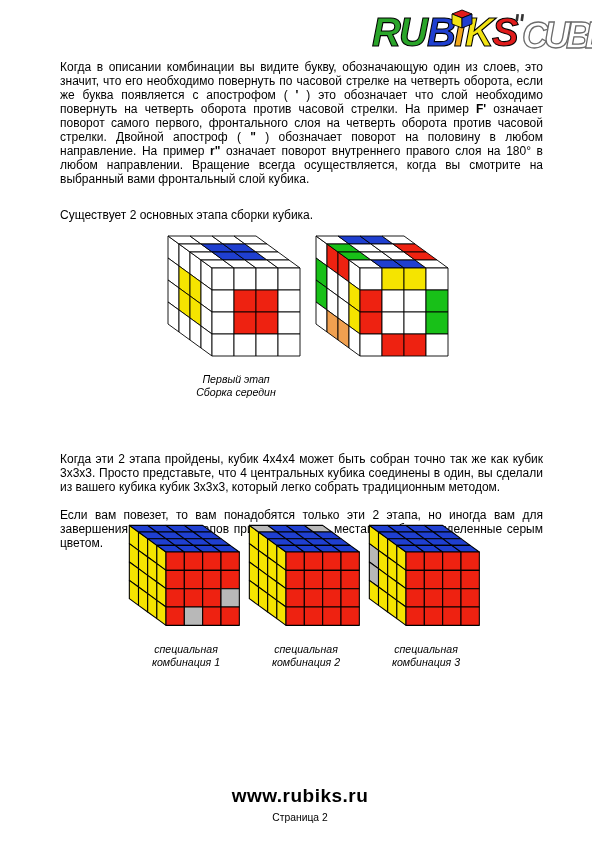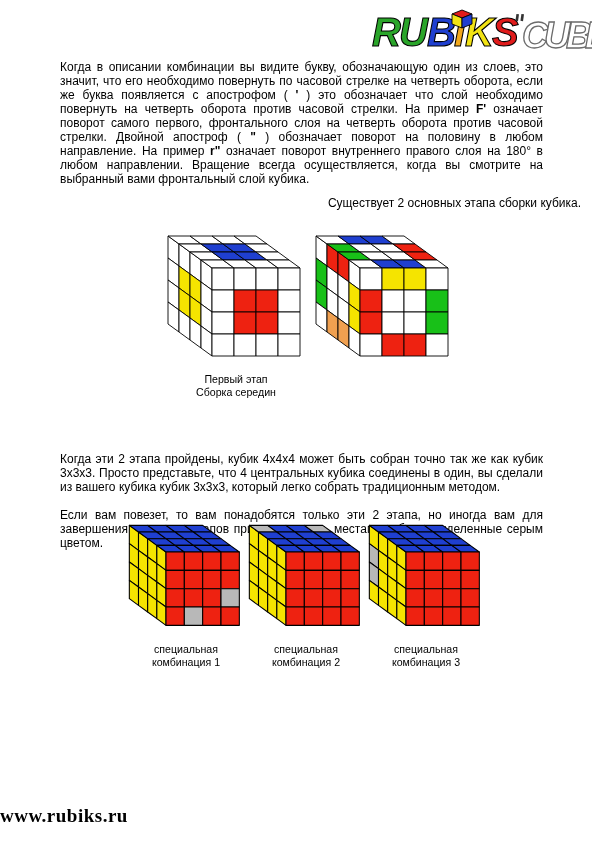--- a/index.html
+++ b/index.html
@@ -24,41 +24,42 @@
   .para{
     position:absolute;
     left:60px;width:483px;
     font-size:12px;
     line-height:14px;
     text-align:justify;
     color:#000;
   }
   .para b{font-weight:bold;}
   .p1{top:60px;}
-  .p2{top:196px;text-align:right;margin-left:38px;}
+  .p2{top:208px;text-align:left;}
   .p3{top:416px;margin-top:36px;}
   .p4{top:460px;margin-top:48px;}
 
   
   .caption{
     position:absolute;
     text-align:center;
     font-size:10.6px;
     line-height:13px;
     color:#000;
     white-space:pre-line;
+    font-style:italic;
   }
 
   
   .footer-url{
     position:absolute;left:0;right:0;top:785px;
+    text-align:center;
     font-size:19px;font-weight:bold;
     letter-spacing:.5px;
-    font-family:Liberation Serif, serif;
-    margin-top:20px;
+    font-family:Liberation Sans, sans-serif;
   }
   .footer-page{
     position:absolute;left:0;right:0;top:812px;
     text-align:center;font-size:10.3px;
   }
 
   .cube{position:absolute;}
   .cube svg{display:block;overflow:visible;}
 </style>
 </head>
@@ -372,14 +373,15 @@
         <polygon points="46.00,102.00 68.00,102.00 68.00,124.00 46.00,124.00" fill="#ee2211" stroke="#000" stroke-width="1.3" stroke-linejoin="round"></polygon>
         <polygon points="68.00,102.00 90.00,102.00 90.00,124.00 68.00,124.00" fill="#ee2211" stroke="#000" stroke-width="1.3" stroke-linejoin="round"></polygon>
         <polygon points="90.00,102.00 112.00,102.00 112.00,124.00 90.00,124.00" fill="#ee2211" stroke="#000" stroke-width="1.3" stroke-linejoin="round"></polygon>
         <polygon points="112.00,102.00 134.00,102.00 134.00,124.00 112.00,124.00" fill="#ee2211" stroke="#000" stroke-width="1.3" stroke-linejoin="round"></polygon>
       </svg>
   </div>
   <div class="caption" style="left:356px;top:643px;width:140px;">специальная
 комбинация 3</div>
 
   <div class="footer-url">www.rubiks.ru</div>
+  <div class="footer-page">Страница 2</div>
 
 </div>
 
 </body></html>

